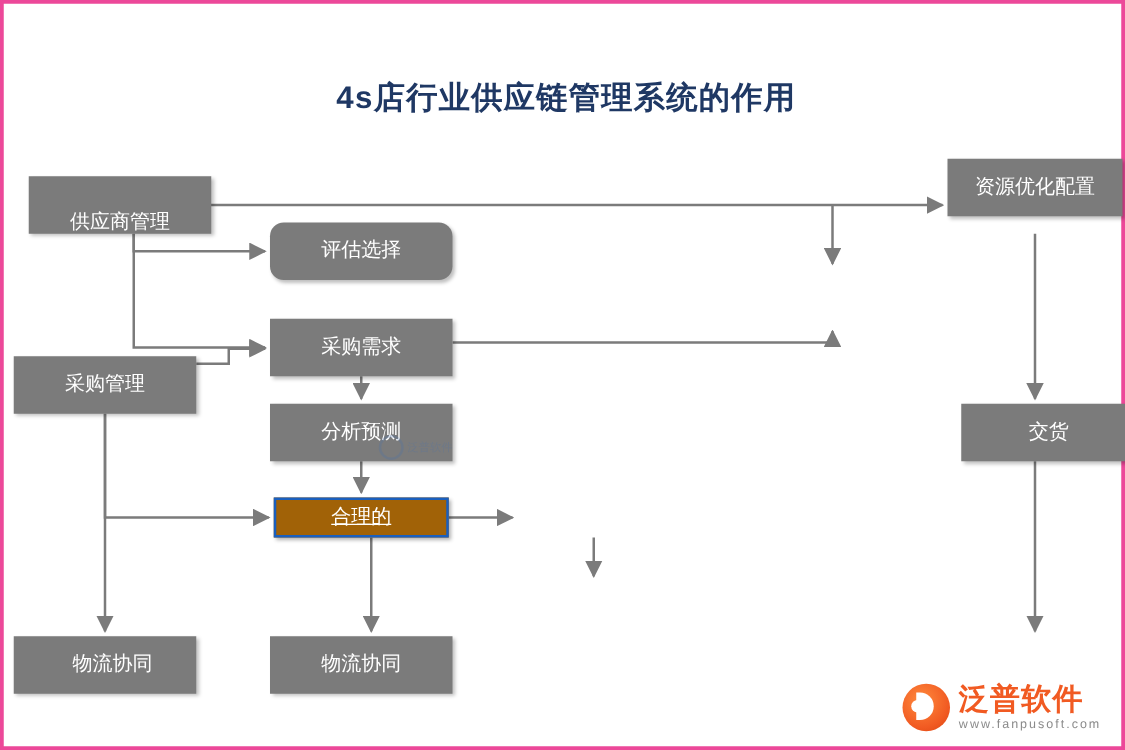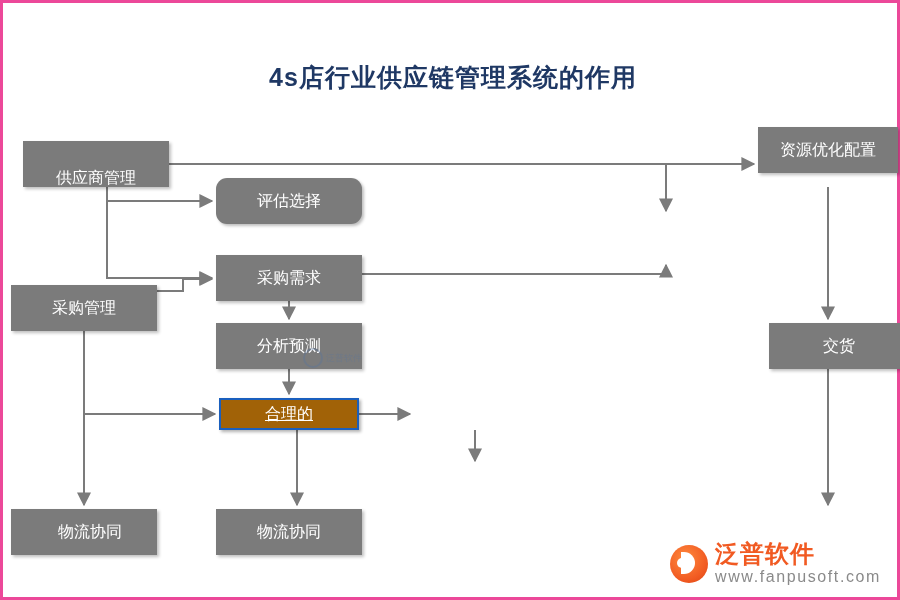--- a/index.html
+++ b/index.html
@@ -124,21 +124,21 @@
     flex-direction: column;
     line-height: 1;
   }
   #logo .txt .cn {
     font-size: 24px;
     font-weight: bold;
     color: #f15a22;
     letter-spacing: 1px;
   }
   #logo .txt .en {
-    font-size: 16px;
+    font-size: 10px;
     color: #8a8a8a;
     letter-spacing: 1.6px;
     margin-top: 3px;
   }
 </style>
 </head>
 <body>
 
 <div id="page">
 

